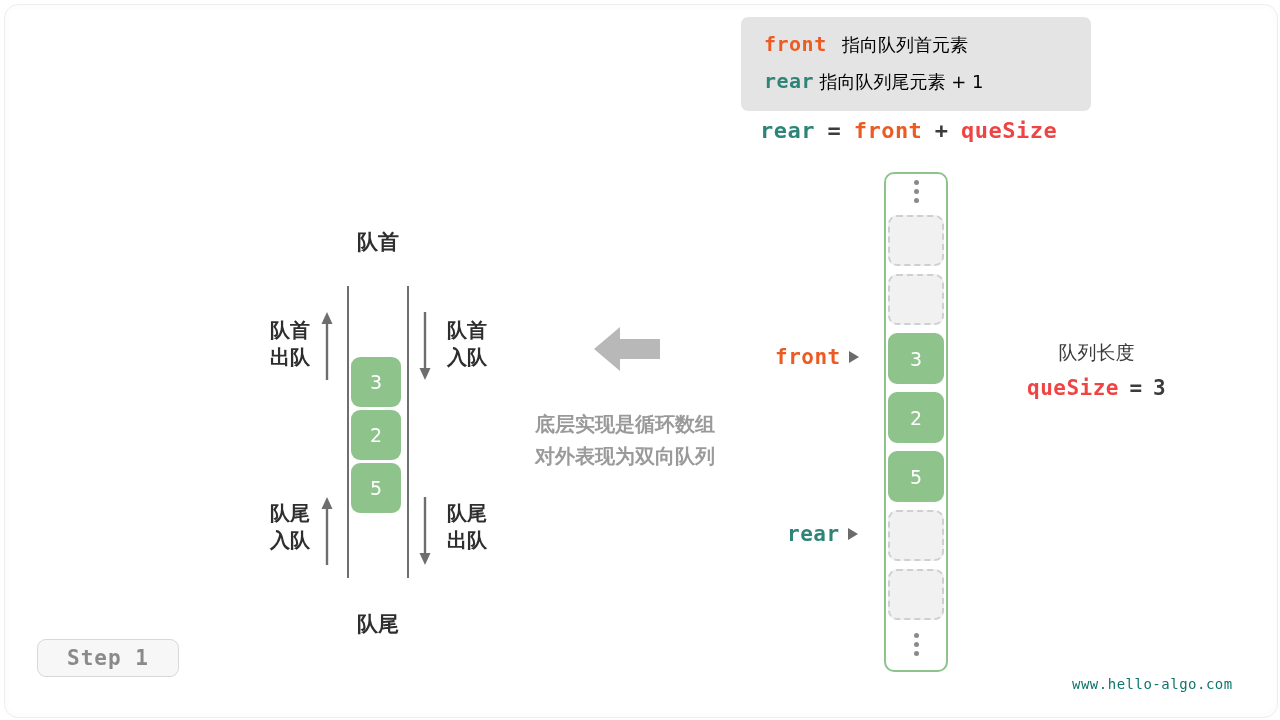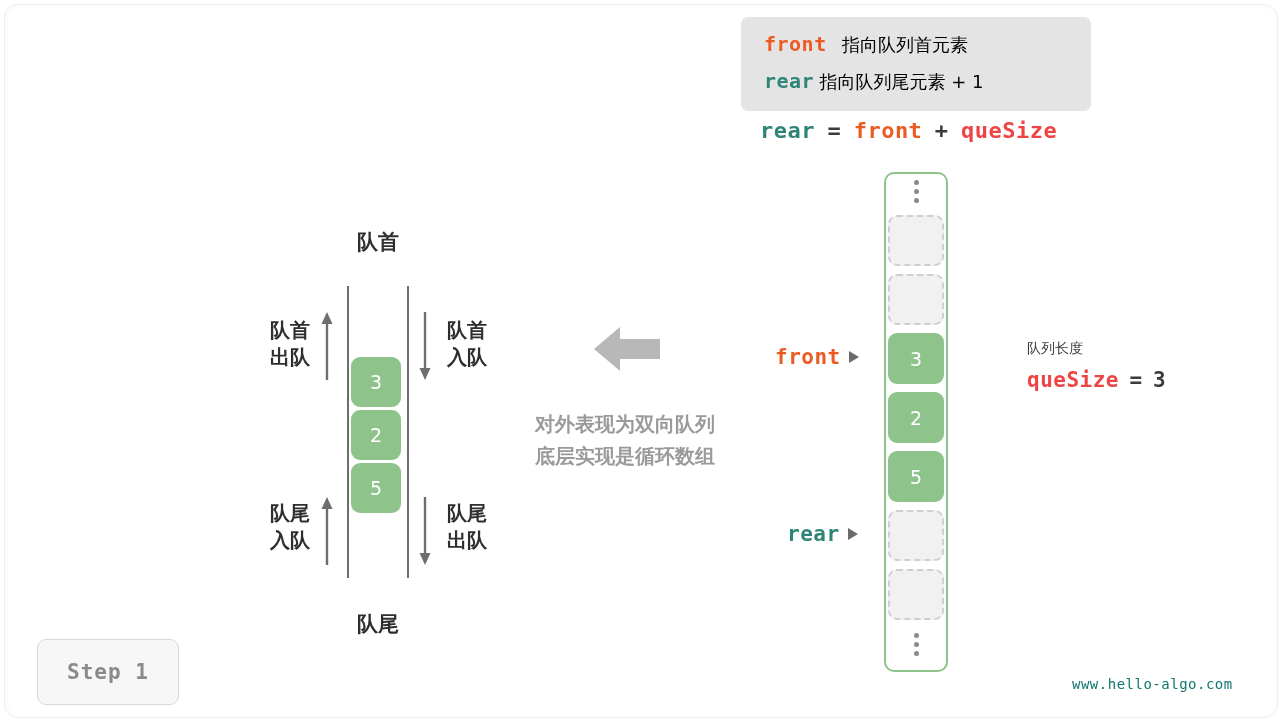--- a/index.html
+++ b/index.html
@@ -129,23 +129,24 @@
     border-left: 10px solid #6b6b6b;
   }
 
   
   #quesize {
     left: 1027px; top: 340px;
     white-space: nowrap;
   }
   #quesize .line1 {
     font-family: Liberation Sans, sans-serif;
-    font-size: 14px;
+    font-size: 19px;
     color: #3b3b3b;
     margin-bottom: 10px;
+    text-align: center;
   }
   #quesize .mono { font-size: 21px; }
 
   
   #deque-title-top {
     left: 348px; top: 228px;
     width: 60px; text-align: center;
     font-family: "DejaVu Sans", "Liberation Sans", sans-serif;
     font-weight: bold;
     font-size: 21px;
@@ -210,21 +211,21 @@
     font-family: "DejaVu Sans", "Liberation Sans", sans-serif;
     font-weight: bold;
     font-size: 20px;
     color: #9a9a9a;
     line-height: 1.6;
   }
 
   
   #step-badge {
     left: 37px; top: 639px;
-    width: 142px; height: 66px;
+    width: 142px; height: 38px;
     background: #f7f7f7;
     border: 1px solid #d8d8d8;
     border-radius: 9px;
     display: flex;
     align-items: center;
     justify-content: center;
     font-family: "DejaVu Sans Mono", "Liberation Mono", monospace;
     font-weight: bold;
     font-size: 21px;
     color: #8a8a8a;
@@ -369,20 +370,20 @@
   <div class="op-label" style="left:447px; top:500px; width:70px;">
     <div>队尾</div>
     <div>出队</div>
   </div>
 
   <svg class="abs" id="big-arrow" width="66" height="48" viewBox="0 0 66 48">
     <polygon points="0,24 26,2 26,14 66,14 66,34 26,34 26,46" fill="#b8b8b8"></polygon>
   </svg>
 
   <div class="abs" id="middle-note">
+    <div>底层实现是循环数组</div>
     <div>对外表现为双向队列</div>
-    <div>底层实现是循环数组</div>
   </div>
 
   <div class="abs" id="step-badge">Step 1</div>
 
   <div class="abs" id="watermark">www.hello-algo.com</div>
 </div>
 
 </body></html>

